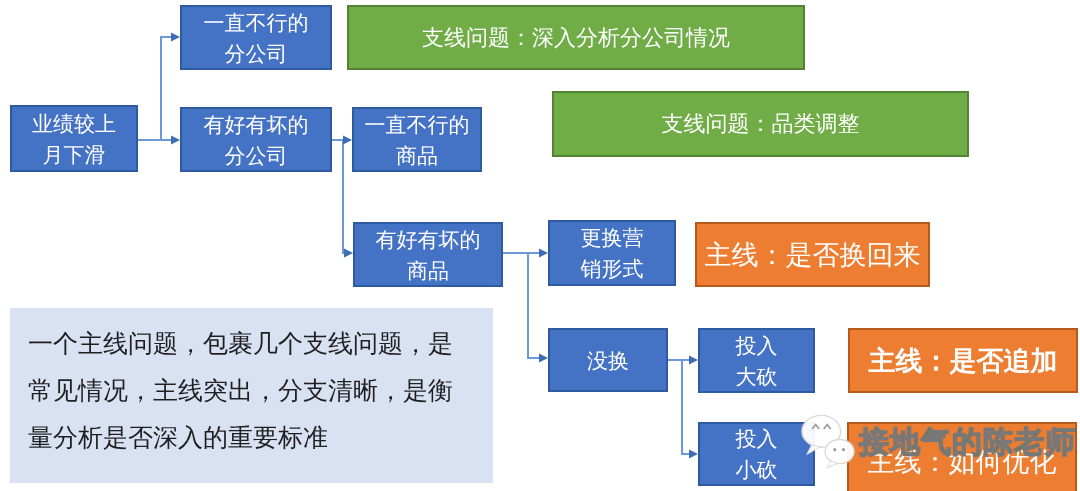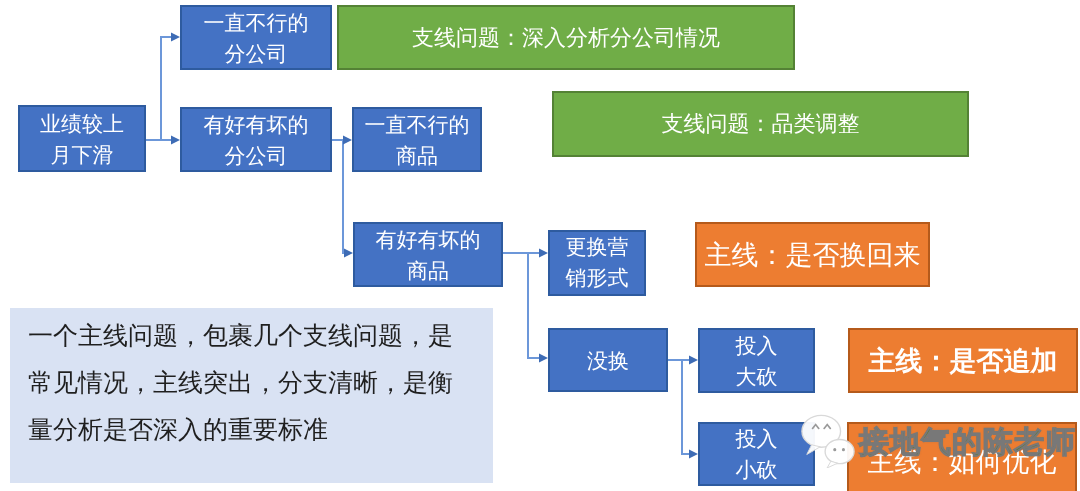--- a/index.html
+++ b/index.html
@@ -48,21 +48,21 @@
   }
   #note-panel {
     position: absolute;
     left: 10px; top: 308px;
     width: 483px; height: 175px;
     box-sizing: border-box;
     background: #D9E2F3;
     color: #1F1F1F;
     font-size: 25px;
     line-height: 47px;
-    padding: 4px 18px;
+    padding: 12px 18px;
     white-space: pre-line;
     z-index: 1;
   }
   #watermark {
     position: absolute;
     left: 799px; top: 413px;
     display: flex;
     align-items: flex-start;
     z-index: 6;
   }
@@ -99,40 +99,40 @@
       <polygon points="171,135.5 171,144.5 180,140"></polygon>
       <polygon points="343,135.5 343,144.5 352,140"></polygon>
       <polygon points="344,248.5 344,257.5 353,253"></polygon>
       <polygon points="539,248.5 539,257.5 548,253"></polygon>
       <polygon points="539,353.5 539,362.5 548,358"></polygon>
       <polygon points="689,355.5 689,364.5 698,360"></polygon>
       <polygon points="689,449.5 689,458.5 698,454"></polygon>
     </g>
   </svg>
 
-  <div class="node blue" style="left:10px; top:105px; width:128px; height:67px;margin-left:8px;">业绩较上
+  <div class="node blue" style="left:10px; top:105px; width:128px; height:67px;">业绩较上
 月下滑</div>
 
   <div class="node blue" style="left:180px; top:5px; width:152px; height:65px;">一直不行的
 分公司</div>
 
   <div class="node blue" style="left:180px; top:107px; width:152px; height:65px;">有好有坏的
 分公司</div>
 
-  <div class="node green" style="left:337px; top:5px; width:458px; height:65px;">支线问题：深入分析分公司情况</div>
+  <div class="node green" style="left:347px; top:5px; width:458px; height:65px;">支线问题：深入分析分公司情况</div>
 
   <div class="node blue" style="left:352px; top:107px; width:130px; height:65px;">一直不行的
 商品</div>
 
   <div class="node green" style="left:520px; top:91px; width:417px; height:66px;margin-left:32px;">支线问题：品类调整</div>
 
   <div class="node blue" style="left:353px; top:222px; width:150px; height:65px;">有好有坏的
 商品</div>
 
-  <div class="node blue" style="left:548px; top:230px; width:98px; height:66px;font-family:Liberation Serif, serif;">更换营
+  <div class="node blue" style="left:548px; top:220px; width:128px; height:66px;">更换营
 销形式</div>
 
   <div class="node orange" style="left:695px; top:222px; width:235px; height:65px;">主线：是否换回来</div>
 
   <div class="node blue" style="left:548px; top:328px; width:120px; height:64px;">没换</div>
 
   <div class="node blue" style="left:698px; top:328px; width:117px; height:65px;">投入
 大砍</div>
 
   <div class="node orange" style="left:848px; top:328px; width:230px; height:65px;font-weight:bold;">主线：是否追加</div>

